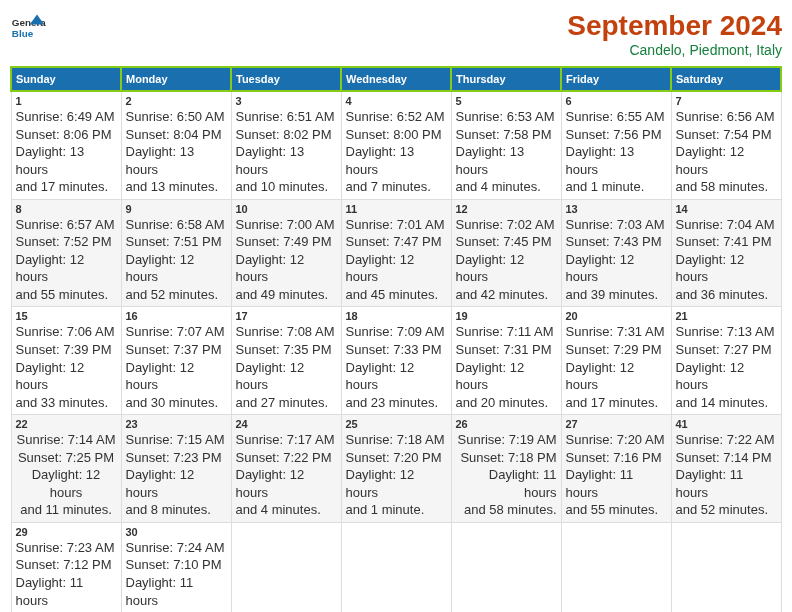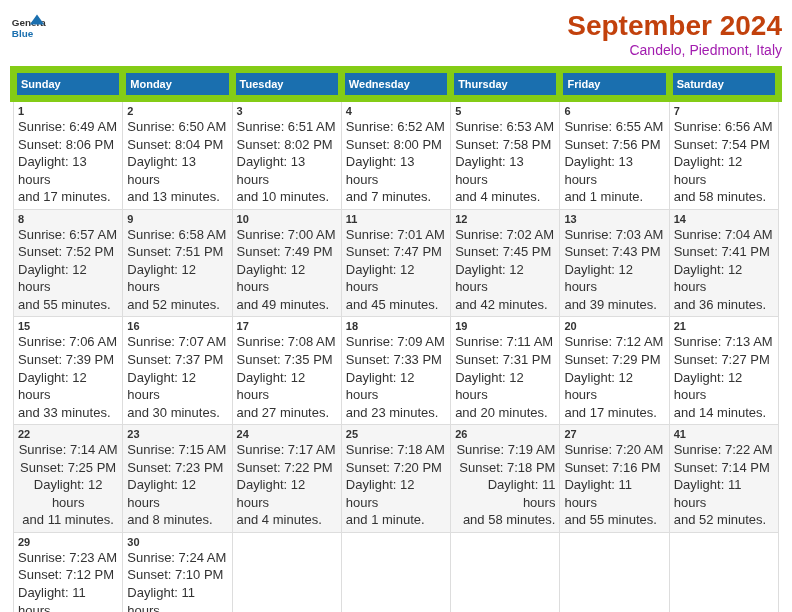--- a/index.html
+++ b/index.html
@@ -29,35 +29,35 @@
     .title-area {
       text-align: right;
     }
     .month-title {
       font-size: 28px;
       font-weight: bold;
       color: #c2410c;
     }
     .location {
       font-size: 14px;
-      color: #a21caf;
+      color: #15803d;
     }
     table {
       width: 100%;
       border-collapse: collapse;
       table-layout: fixed;
     }
     thead tr th {
       background-color: #1a6faf;
       color: white;
       font-size: 11px;
       font-weight: bold;
       padding: 5px 4px;
       text-align: left;
-      border: 7px solid #84cc16;
+      border: 2px solid #84cc16;
     }
     tbody tr td {
       vertical-align: top;
       font-size: 9px;
       color: #333;
       border: 1px solid #ddd;
       padding: 3px 4px;
       height: 80px;
     }
     tbody tr:nth-child(even) td {
@@ -244,21 +244,21 @@
         </td>
         <td>
           <span class="day-number">19</span>
           <div class="day-info" style="white-space: pre-line;">Sunrise: 7:11 AM
 Sunset: 7:31 PM
 Daylight: 12 hours
 and 20 minutes.</div>
         </td>
         <td>
           <span class="day-number">20</span>
-          <div class="day-info" style="white-space: pre-line;">Sunrise: 7:12 AM
+          <div class="day-info" style="white-space: pre-line;">Sunrise: 7:31 AM
 Sunset: 7:29 PM
 Daylight: 12 hours
 and 17 minutes.</div>
         </td>
         <td>
           <span class="day-number">21</span>
           <div class="day-info" style="white-space: pre-line;">Sunrise: 7:13 AM
 Sunset: 7:27 PM
 Daylight: 12 hours
 and 14 minutes.</div>

